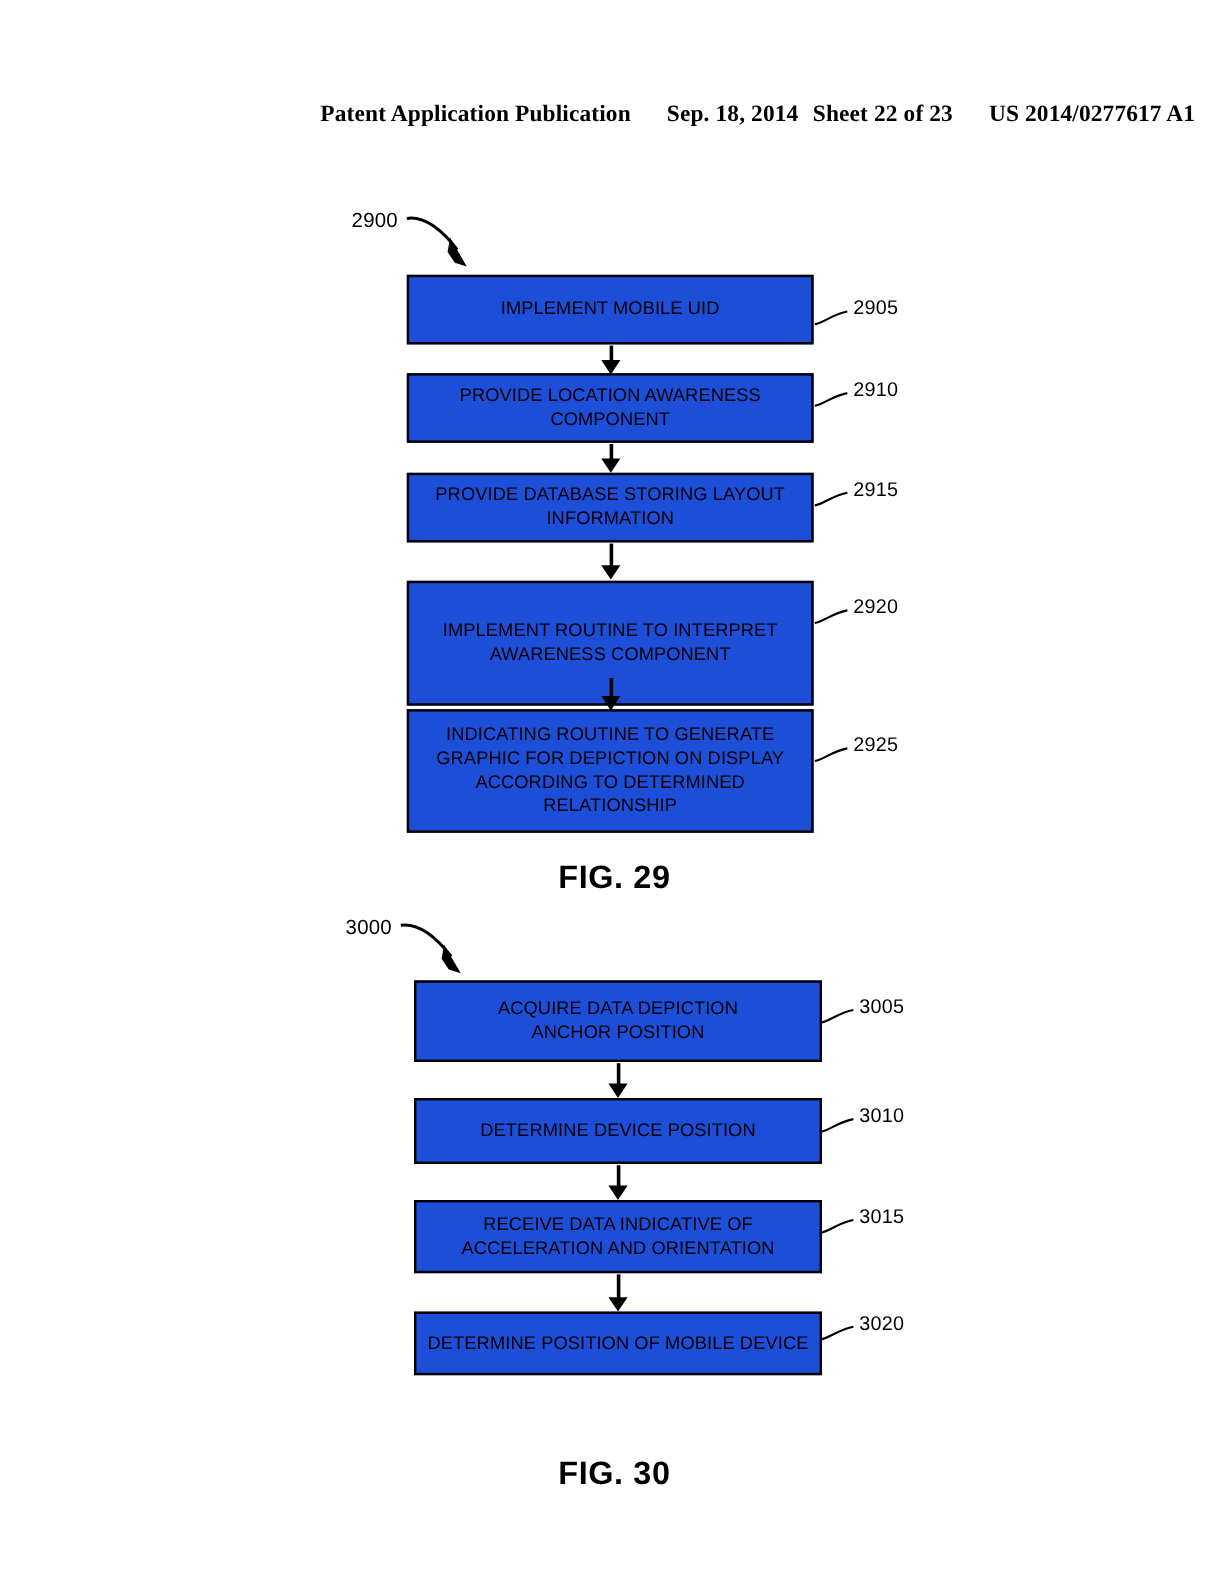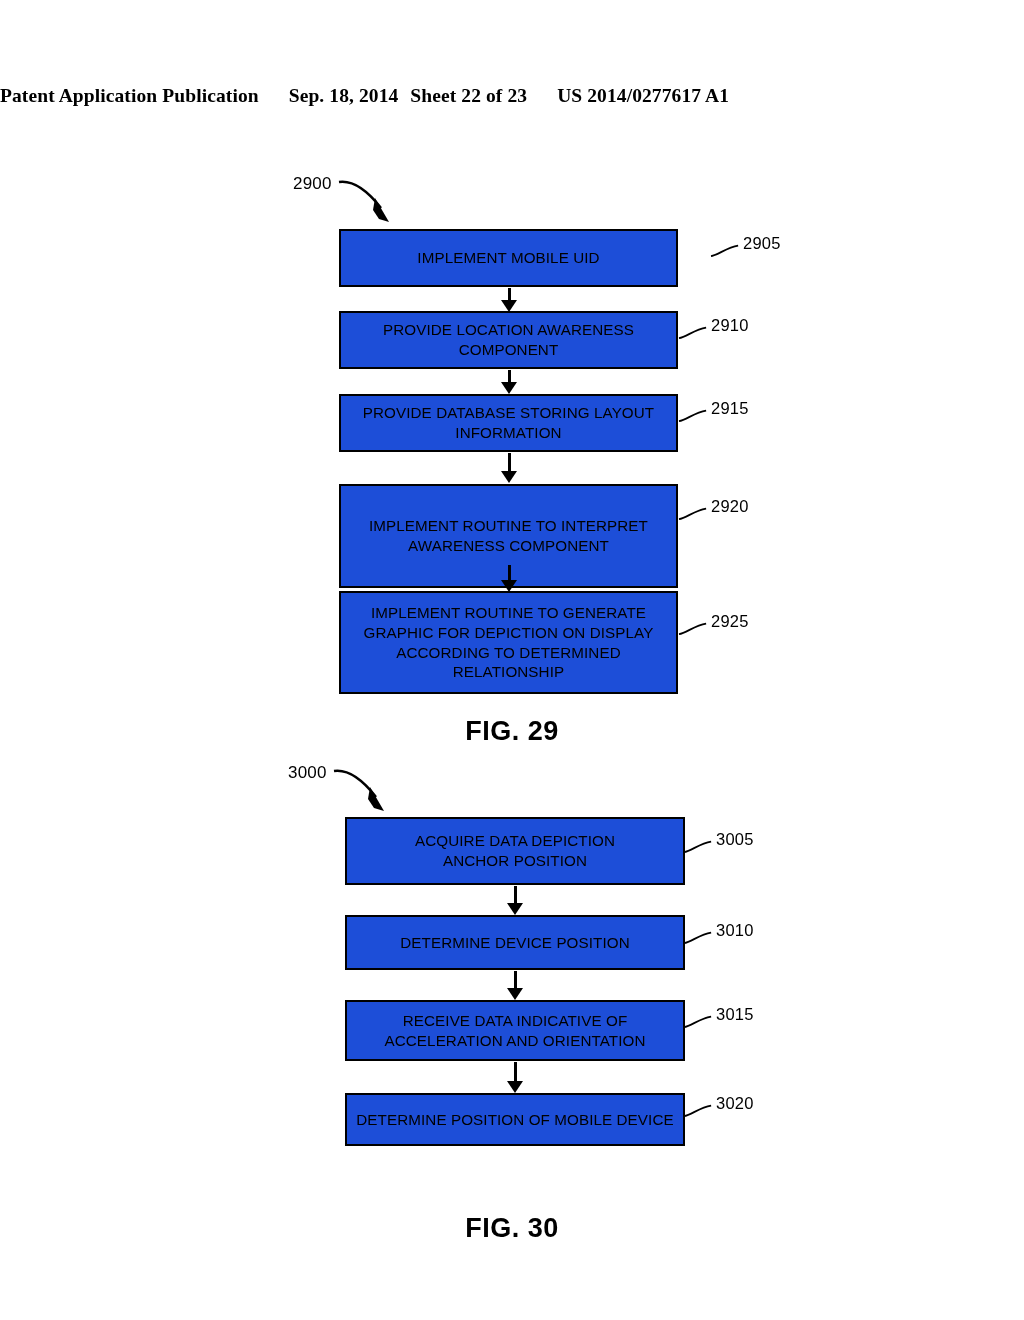--- a/index.html
+++ b/index.html
@@ -15,21 +15,21 @@
     color: #000000;
     overflow: hidden;
   }
 
   
   .page-header {
     position: absolute;
     top: 85px;
     left: 0;
     width: 996px;
-    text-align: left;
+    text-align: right;
     font-family: "Liberation Serif", serif;
     font-weight: bold;
     font-size: 19.5px;
     letter-spacing: 0.1px;
     white-space: nowrap;
   }
   .page-header .seg { display: inline-block; }
   .gap-lg { display: inline-block; width: 30px; }
   .gap-sm { display: inline-block; width: 12px; }
 
@@ -128,21 +128,21 @@
     <span>2900</span>
     <svg class="callout-arrow" width="72" height="52" viewBox="0 0 72 52">
       <path d="M2 6 C 16 4, 30 14, 44 32" stroke="#000" stroke-width="2.5" fill="none"></path>
       <path d="M38 22 L52 46 L42 43 L36 34 Z" fill="#000"></path>
     </svg>
   </div>
 
   <div class="flow-box" style="left:339px; top:229px; width:339px; height:58px;">
     <span>IMPLEMENT MOBILE UID</span>
   </div>
-  <div class="ref" style="left:711px; top:234px;margin-left:32px;">
+  <div class="ref" style="left:711px; top:248px;">
     <svg class="leader" width="32" height="16" viewBox="0 0 32 16">
       <path d="M0 15 C 8 14, 18 5, 31 3" stroke="#000" stroke-width="2" fill="none"></path>
     </svg>
     <span>2905</span>
   </div>
 
   <div class="connector" style="left:499px; top:288px; height:25px;">
     <div class="stem" style="height:14px;"></div>
     <div class="head" style="top:12px;"></div>
   </div>
@@ -196,21 +196,21 @@
     <span>2920</span>
   </div>
 
   <div class="connector" style="left:499px; top:565px; height:28px;">
     <div class="stem" style="height:17px;"></div>
     <div class="head" style="top:15px;"></div>
   </div>
 
   <div class="flow-box" style="left:339px; top:591px; width:339px; height:103px;">
     <span>
-      <span style="display:block">IMPLEMENT ROUTINE TO GENERATE</span>
+      <span style="display:block">INDICATING ROUTINE TO GENERATE</span>
       <span style="display:block">GRAPHIC FOR DEPICTION ON DISPLAY</span>
       <span style="display:block">ACCORDING TO DETERMINED</span>
       <span style="display:block">RELATIONSHIP</span>
     </span>
   </div>
   <div class="ref" style="left:711px; top:612px;">
     <svg class="leader" width="32" height="16" viewBox="0 0 32 16">
       <path d="M0 15 C 8 14, 18 5, 31 3" stroke="#000" stroke-width="2" fill="none"></path>
     </svg>
     <span>2925</span>

